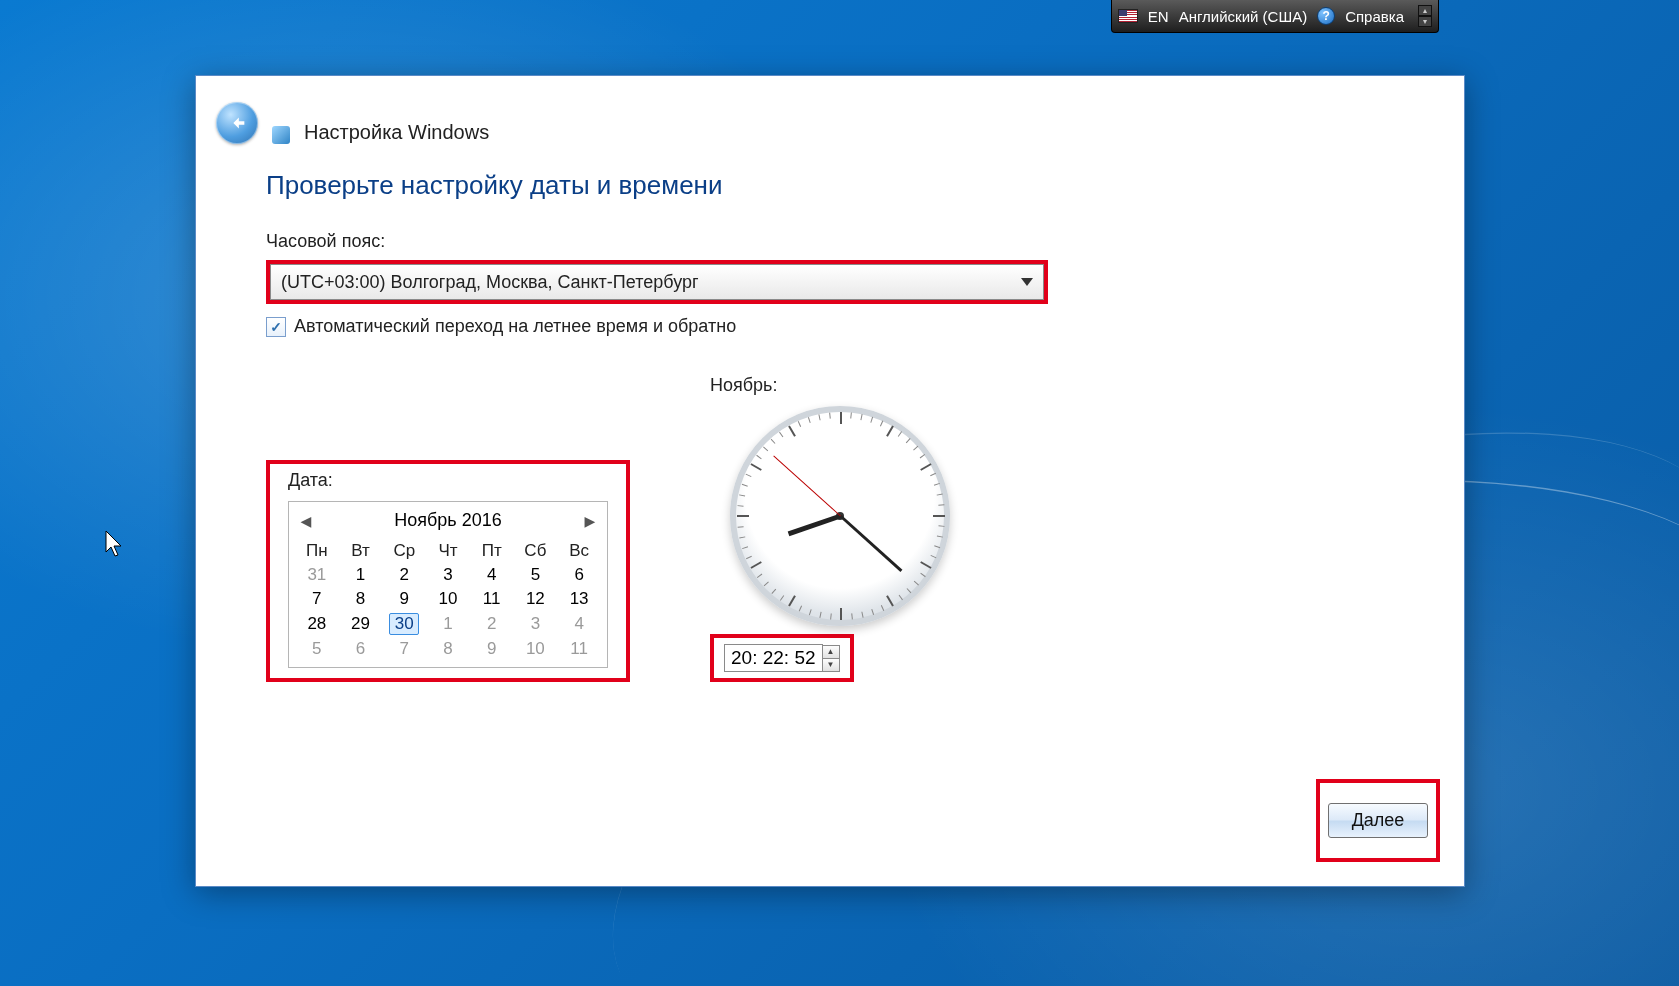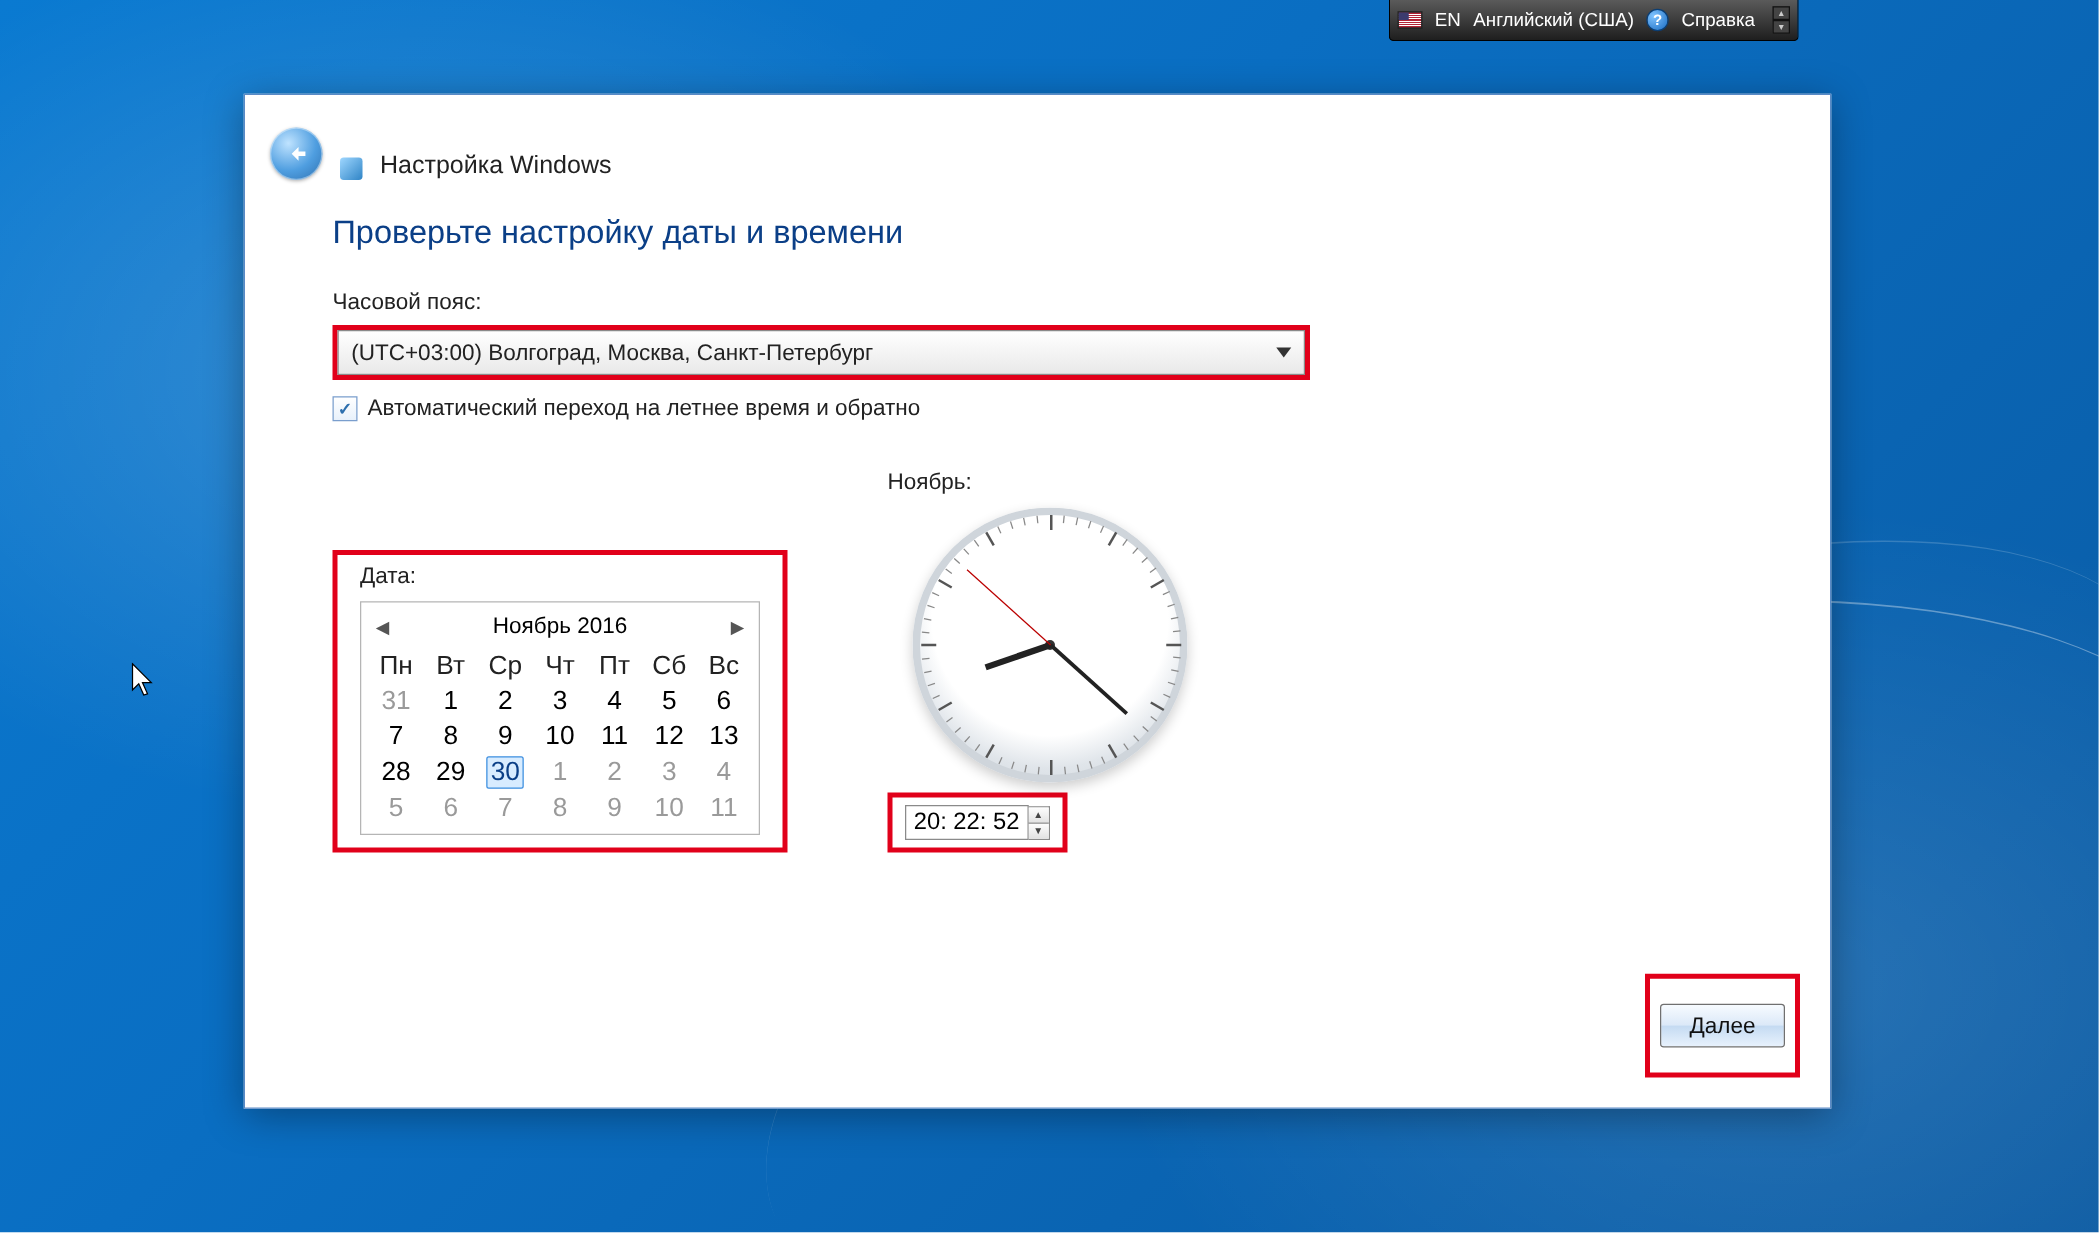--- a/index.html
+++ b/index.html
@@ -42,21 +42,21 @@
 
 .cols{display:flex;gap:80px;margin-top:38px;align-items:flex-end}
 
 
 .date-col{}
 .date-hilite{border:4px solid #e1001a;padding:6px 18px 10px 18px;width:320px}
 .cal{border:1px solid #b5b5b5;background:#fff;padding:4px 6px 6px;margin-top:10px}
 .cal-head{display:flex;align-items:center;justify-content:space-between;font-size:18px;padding:4px 2px 8px}
 .cal-nav{width:18px;text-align:center;color:#555;cursor:default;font-size:14px}
 table.cal-t{border-collapse:collapse;width:100%}
-table.cal-t th,table.cal-t td{text-align:center;font-size:21px;padding:2px 4px;width:14.28%}
+table.cal-t th,table.cal-t td{text-align:center;font-size:17px;padding:2px 4px;width:14.28%}
 table.cal-t th{color:#222;font-weight:normal}
 td.other{color:#9a9a9a}
 td.sel span{display:inline-block;min-width:24px;border:1px solid #3a8de0;background:#d8ecff;color:#0b3f87;padding:0 2px;border-radius:2px}
 
 
 .time-col{}
 .clock-wrap{width:260px;height:220px;display:flex;align-items:center;justify-content:center;margin:10px 0 8px}
 .clock{position:relative;width:220px;height:220px;border-radius:50%;background:radial-gradient(circle at 50% 40%,#fff 0 55%,#e0e5ea 70%,#c4cbd2 100%);box-shadow:inset 0 0 0 6px #cfd5db,0 4px 10px rgba(0,0,0,.2)}
 .tick{position:absolute;left:50%;top:6px;width:2px;height:12px;background:#555;transform-origin:1px 104px}
 .tick.small{height:6px;width:1px;background:#888}

